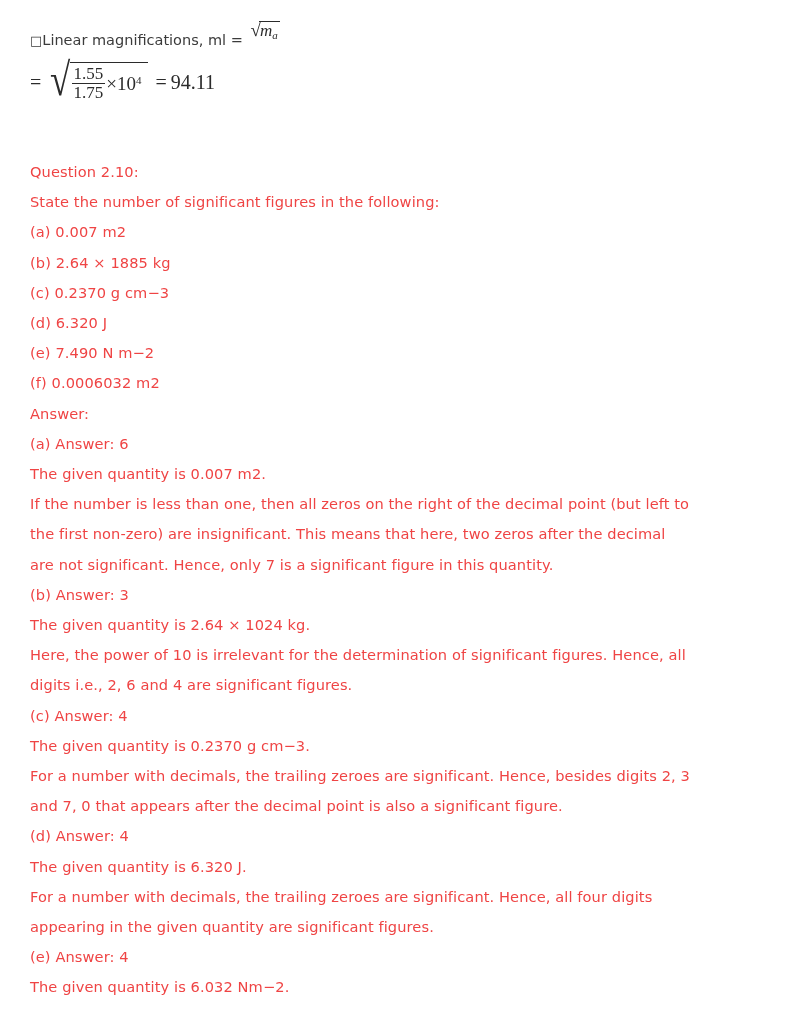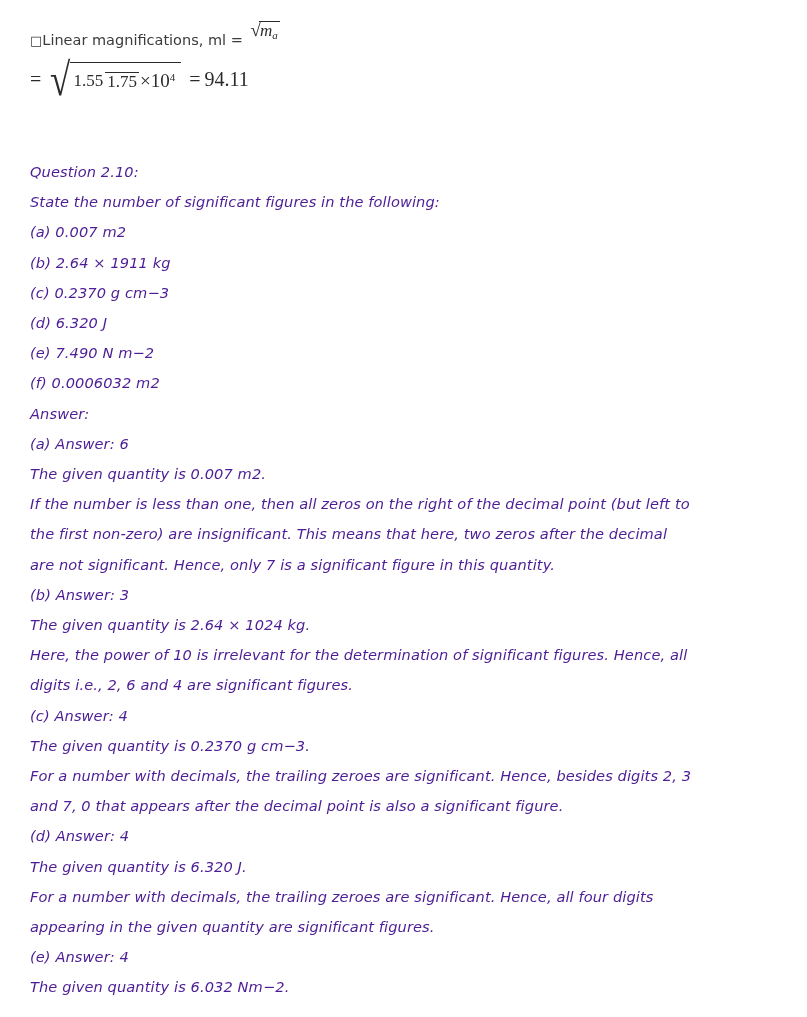--- a/index.html
+++ b/index.html
@@ -105,21 +105,21 @@
   .big-sqrt .under {
     border-top: 1.4px solid #2b2b2b;
     padding-top: 2px;
     display: inline-flex;
     align-items: center;
     padding-left: 2px;
     padding-right: 6px;
   }
   .frac {
     display: inline-flex;
-    flex-direction: row;
+    flex-direction: column;
     align-items: center;
     font-size: 17px;
     line-height: 1.08;
     vertical-align: middle;
   }
   .frac .num { padding: 0 2px; }
   .frac .den { padding: 0 2px; border-top: 1.4px solid #2b2b2b; }
   .times-ten {
     font-size: 19px;
     margin-left: 1px;
@@ -132,24 +132,23 @@
   
   .body-text {
     position: absolute;
     left: 30px;
     top: 157px;
     width: 757px;
   }
   .line {
     font-size: 14.6px;
     line-height: 30.2px;
-    color: #4c1d95;
+    color: #ef4444;
     white-space: nowrap;
     letter-spacing: 0.1px;
-    font-style: italic;
   }
 </style>
 </head>
 <body>
 
 <div class="page">
 
   <div class="math-block">
 
     <div class="math-line-1">
@@ -173,21 +172,21 @@
     </div>
 
   </div>
 
   <div class="body-text">
 
     <div class="line">Question 2.10:</div>
     <div class="line">State the number of significant figures in the following:</div>
 
     <div class="line">(a) 0.007 m2</div>
-    <div class="line">(b) 2.64 × 1911 kg</div>
+    <div class="line">(b) 2.64 × 1885 kg</div>
     <div class="line">(c) 0.2370 g cm−3</div>
     <div class="line">(d) 6.320 J</div>
     <div class="line">(e) 7.490 N m−2</div>
     <div class="line">(f) 0.0006032 m2</div>
 
     <div class="line">Answer:</div>
 
     <div class="line">(a) Answer: 6</div>
     <div class="line">The given quantity is 0.007 m2.</div>
     <div class="line">If the number is less than one, then all zeros on the right of the decimal point (but left to</div>

